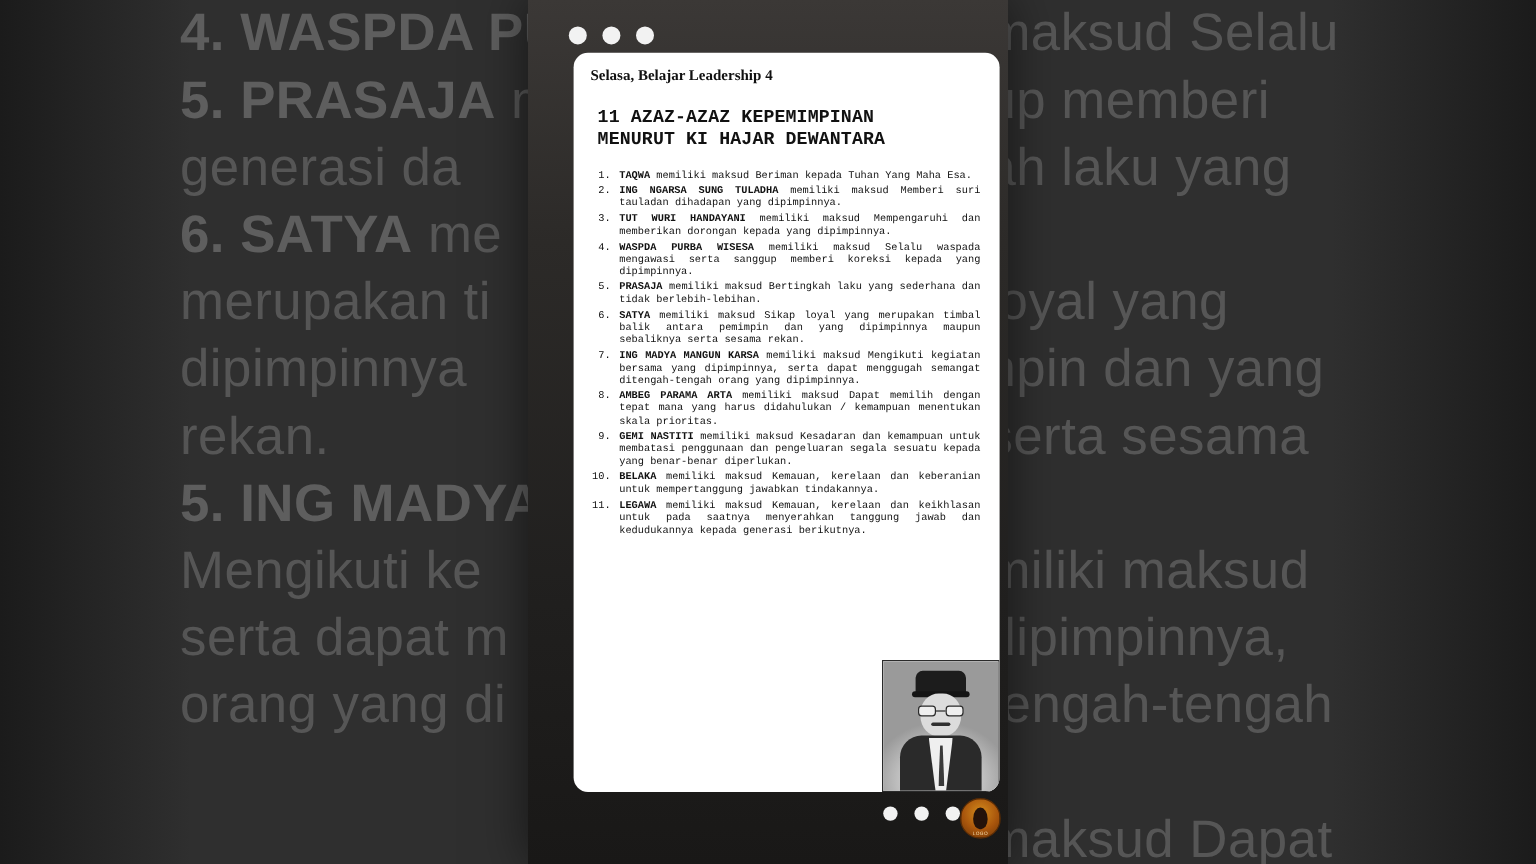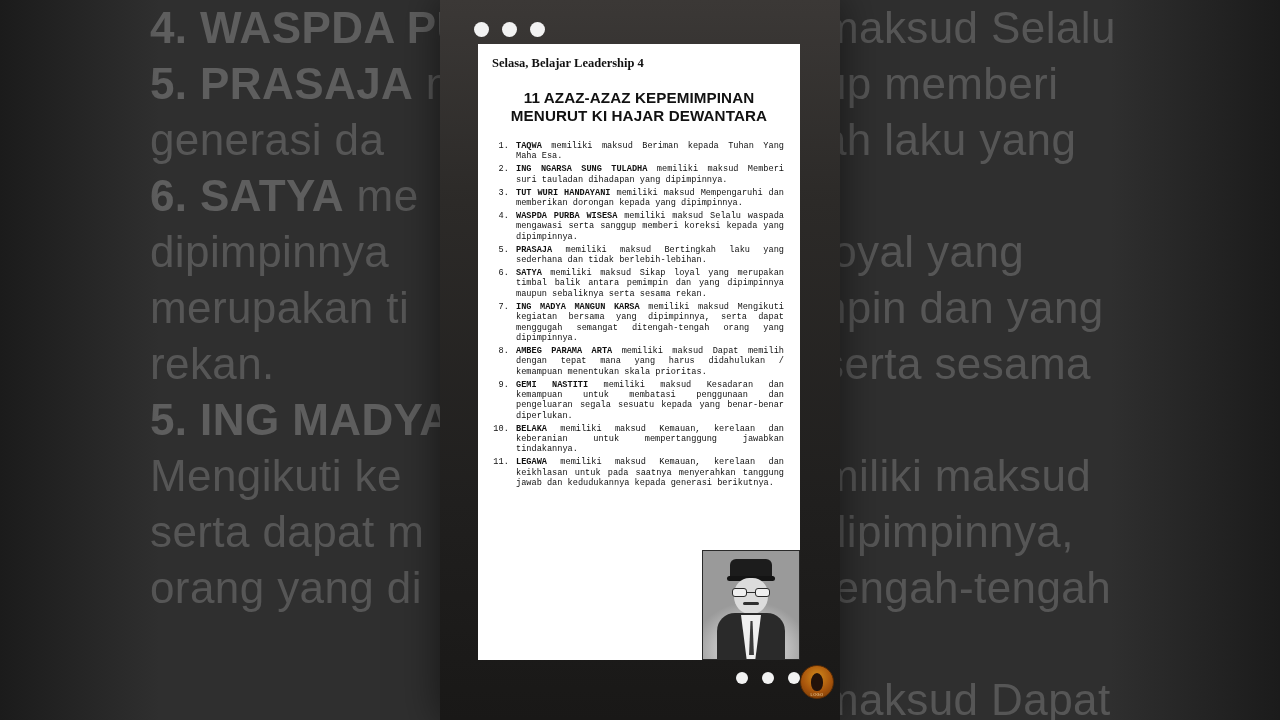--- a/index.html
+++ b/index.html
@@ -130,43 +130,44 @@
     color: #f3d9a8;
     letter-spacing: 0.3px;
     font-family: "Liberation Sans", sans-serif;
   }
 
   
   .doc-card {
     position: absolute;
     left: 38px;
     top: 44px;
-    width: 322px;
+    width: 355px;
     height: 616px;
     background: #ffffff;
     box-sizing: border-box;
     padding: 12px 14px 0 14px;
     color: #111;
     overflow: hidden;
+    border-radius: 12px;
   }
 
   .doc-header {
     font-family: "Liberation Serif", serif;
     font-weight: bold;
     font-size: 12.5px;
     color: #111;
     margin-bottom: 18px;
   }
 
   .doc-title {
-    font-family: Liberation Sans, sans-serif;
+    font-family: Liberation Mono, monospace;
     font-weight: bold;
     font-size: 15.2px;
     line-height: 18px;
-    text-align: center;
+    text-align: left;
     margin: 0 6px 16px 6px;
     letter-spacing: 0.1px;
   }
 
   ol.doc-list {
     margin: 0;
     padding: 0 2px 0 22px;
     list-style: decimal;
     font-size: 8.6px;
     line-height: 10.4px;
@@ -278,22 +279,22 @@
 <body>
 
 <div id="stage">
 
   <div class="bg-layer">
     <div class="bg-left">
       <div class="bg-row"><span class="bg-b">4. WASPDA PUR</span></div>
       <div class="bg-row"><span class="bg-b">5. PRASAJA</span> me</div>
       <div class="bg-row">generasi da</div>
       <div class="bg-row"><span class="bg-b">6. SATYA</span> me</div>
+      <div class="bg-row">merupakan ti</div>
       <div class="bg-row">dipimpinnya</div>
-      <div class="bg-row">merupakan ti</div>
       <div class="bg-row">rekan.</div>
       <div class="bg-row"><span class="bg-b">5. ING MADYA</span></div>
       <div class="bg-row">Mengikuti ke</div>
       <div class="bg-row">serta dapat m</div>
       <div class="bg-row">orang yang di</div>
 
     </div>
 
     <div class="bg-right">
       <div class="bg-right-inner">

